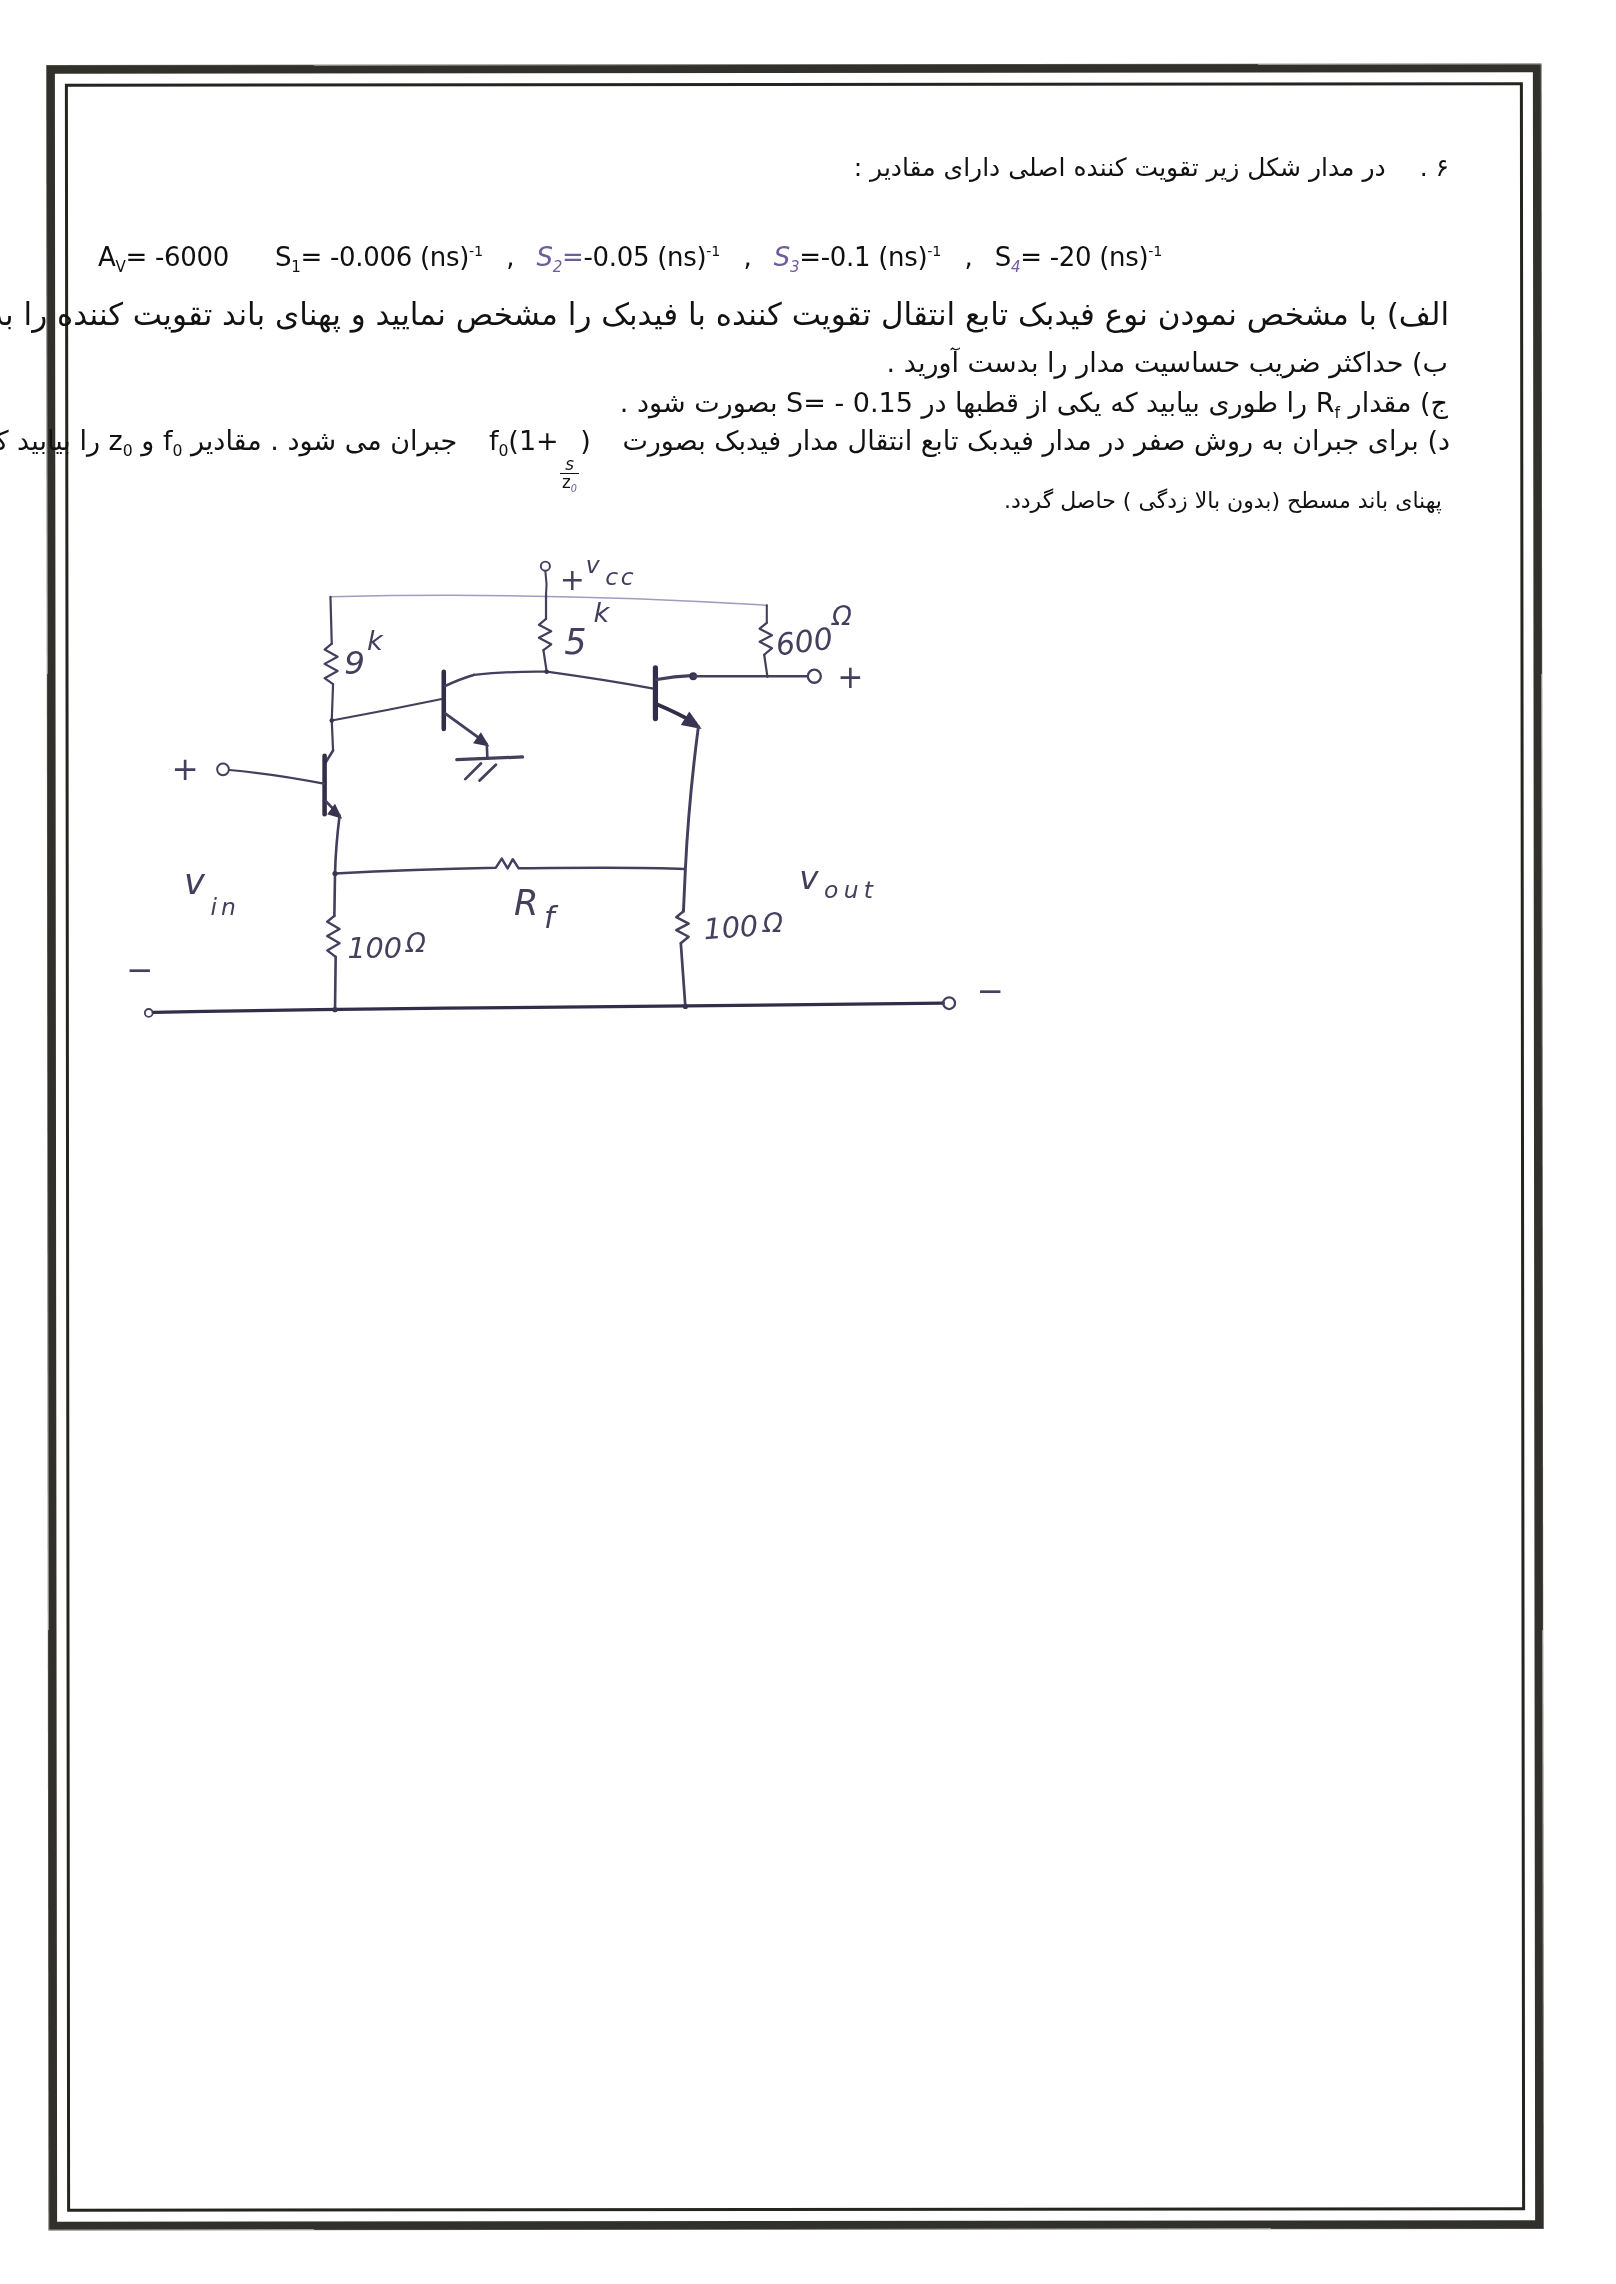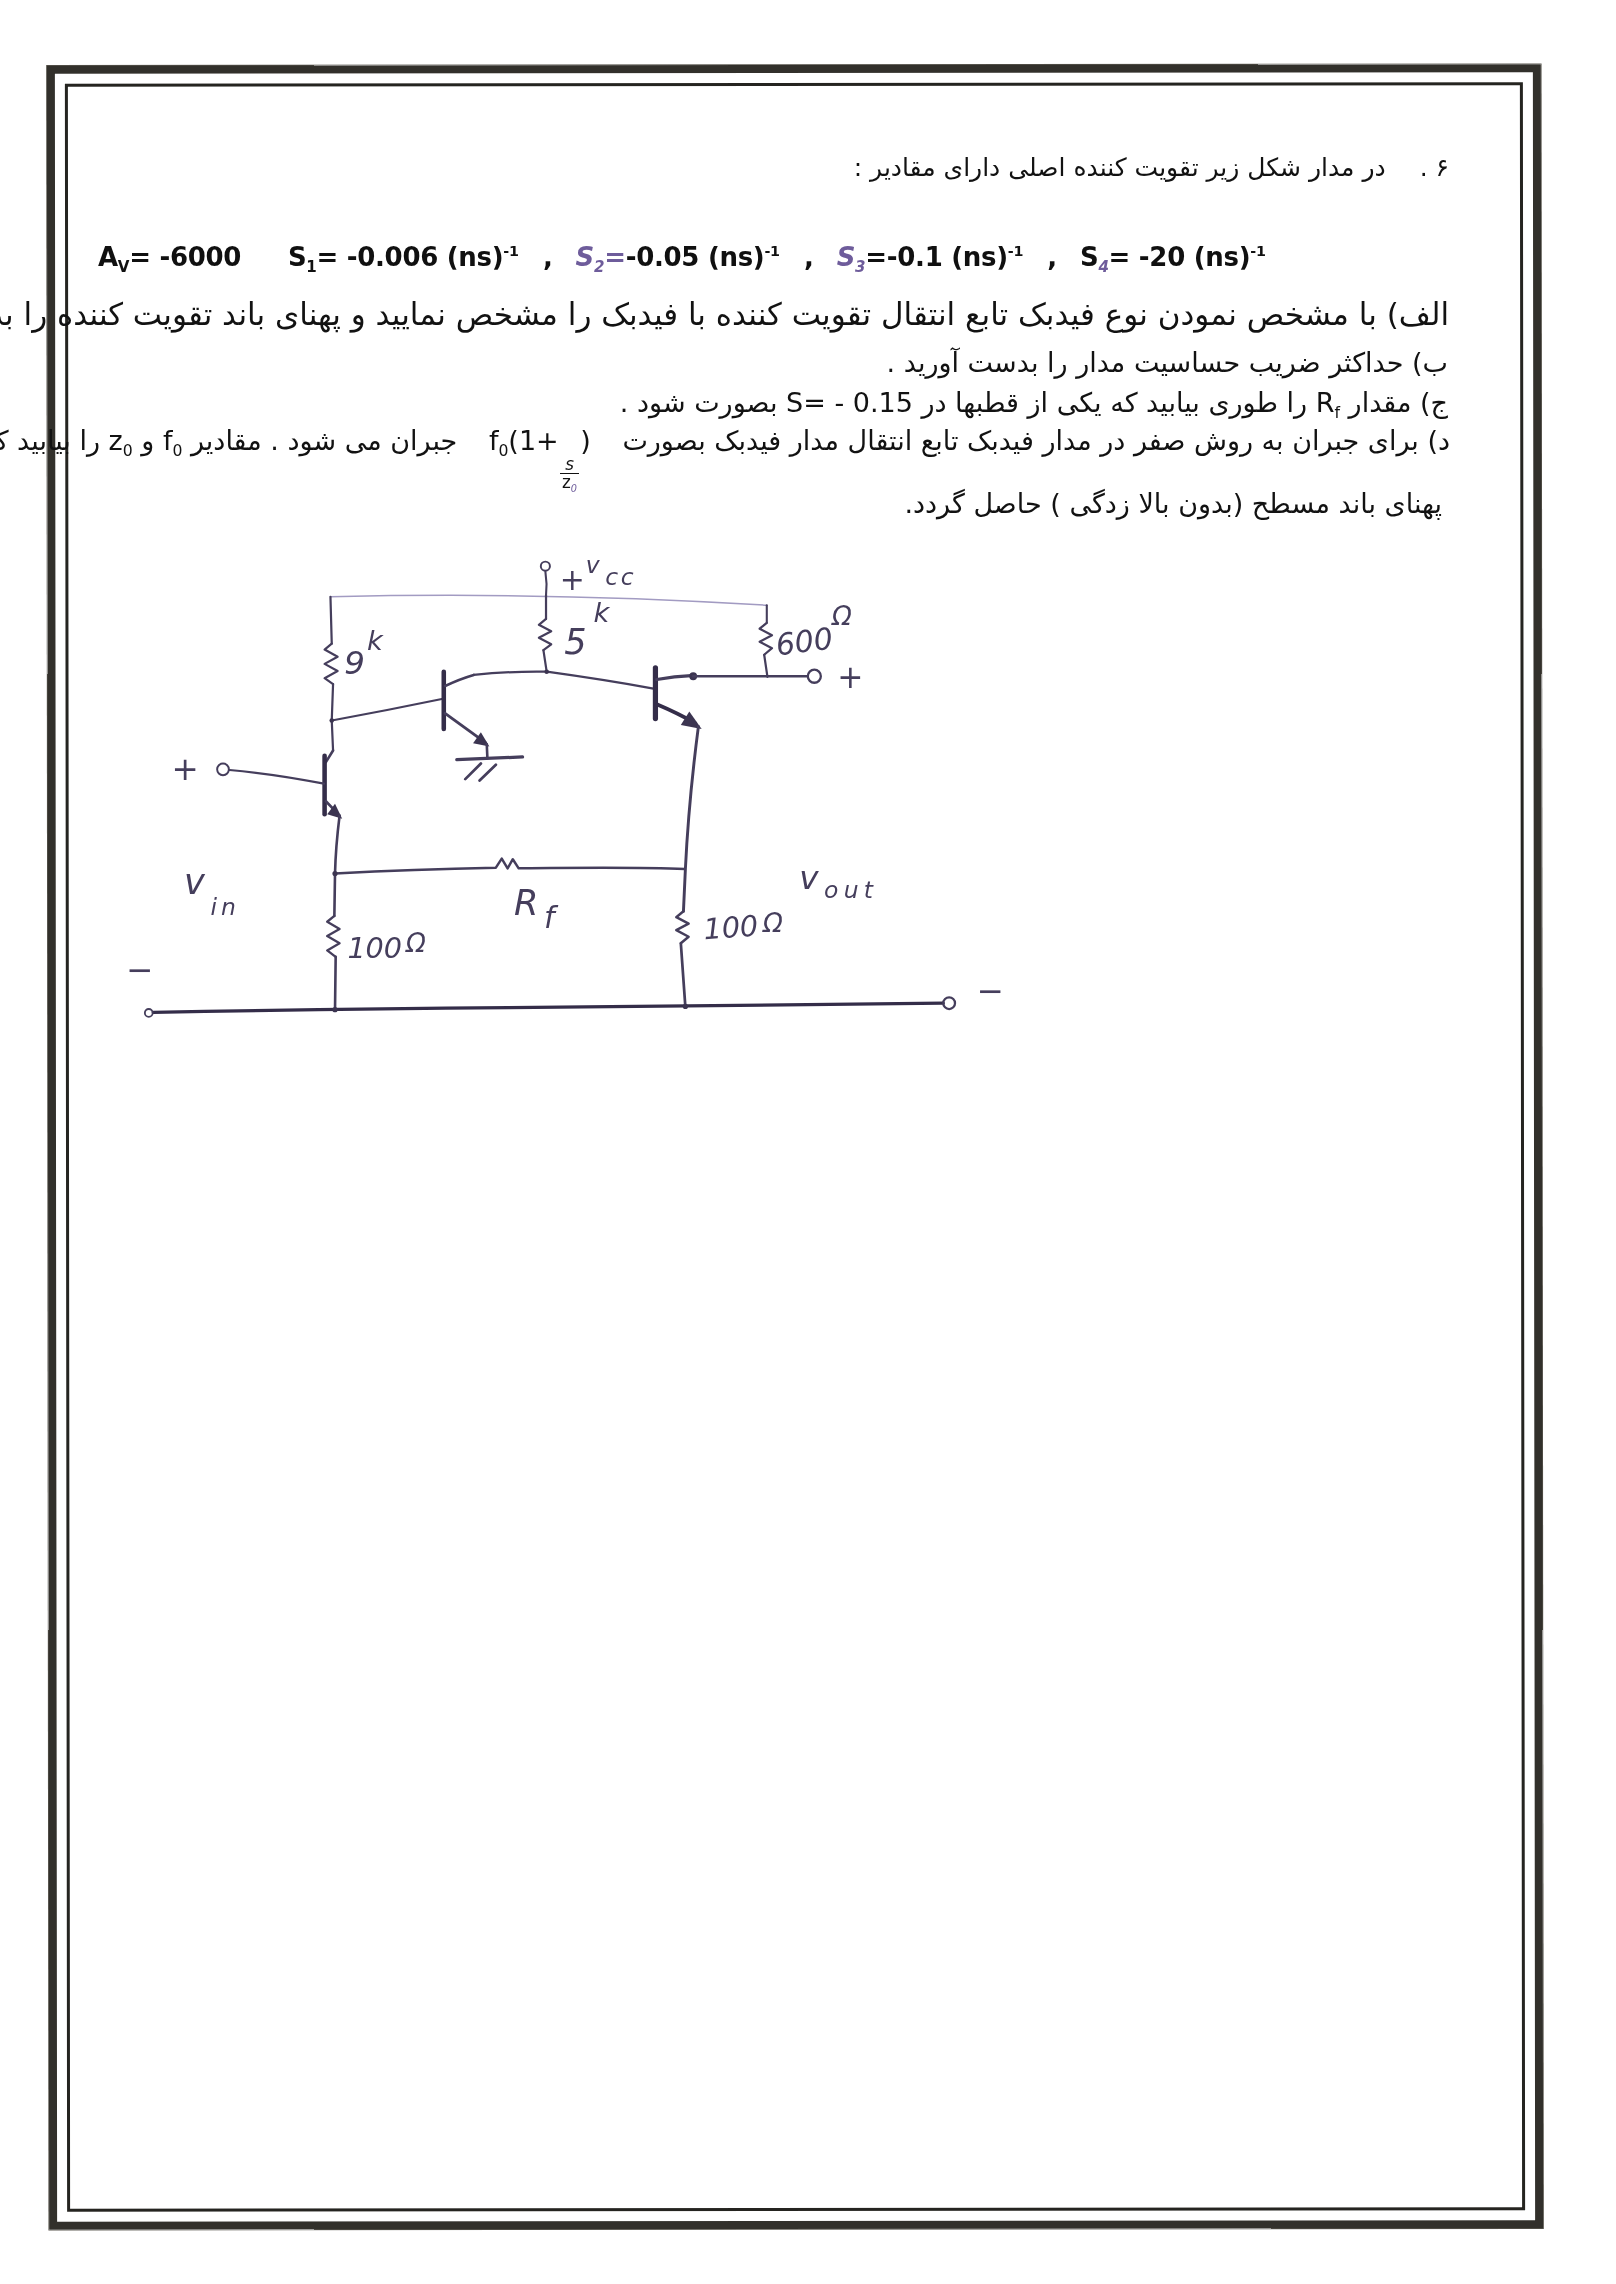--- a/index.html
+++ b/index.html
@@ -22,21 +22,21 @@
     border:3.9px solid #252420;
   }
   
   .fa{
     position:absolute;direction:rtl;white-space:nowrap;
     font-size:27px;line-height:1.25;color:#121212;
   }
   .fa .qnum{margin-left:34px;letter-spacing:1.3px}
   .values{
     position:absolute;left:98px;top:242px;direction:ltr;white-space:nowrap;
-    font-size:26px;letter-spacing:-0.3px;color:#101010;font-weight:bold;
+    font-size:26px;letter-spacing:-0.3px;color:#101010;
   }
   .values .grp{margin-right:6.5px}
   .values .grp.avgap{margin-right:38px}
   .values .comma{margin:0 14.3px 0 9px}
   sub{font-size:0.58em;line-height:0}
   sup{font-size:0.55em;line-height:0}
   .purple{color:#6e5c9b}
   .handish{font-style:italic}
   .ltr{direction:ltr;unicode-bidi:embed}
   
@@ -87,21 +87,21 @@
   <span>ج) مقدار </span><span class="ltr" dir="ltr"><span>R</span><sub>f</sub></span><span> را طوری بیابید که یکی از قطبها در </span><span class="ltr" dir="ltr">S= - 0.15</span><span> بصورت شود .</span>
 </div>
 
 <div class="fa" style="top:424px;right:167px;font-size:27px">
   <span>د) برای جبران به روش صفر در مدار فیدبک تابع انتقال مدار فیدبک بصورت </span><span class="ltr" dir="ltr" style="margin:0 23px"><span>f</span><sub>0</sub><span>(1+</span><span class="frac">
         <span class="num">s</span>
         <span class="den"><span>z</span><sub class="purple handish">0</sub></span>
       </span><span>)</span></span><span> جبران می شود . مقادیر </span><span class="ltr" dir="ltr"><span>f</span><sub>0</sub></span><span> و </span><span class="ltr" dir="ltr"><span>z</span><sub>0</sub></span><span> را بیابید که حداکثر</span>
 </div>
 
-<div class="fa" style="top:487px;right:175px;font-size:27px">پهنای باند مسطح (بدون بالا زدگی ) حاصل گردد.</div>
+<div class="fa" style="top:487px;right:175px;font-size:22px">پهنای باند مسطح (بدون بالا زدگی ) حاصل گردد.</div>
 
 <svg class="circuit" viewBox="130 815 1460 800">
 
   <path class="rail" stroke-width="2.2" d="M506,916 Q840,908 1176,929"></path>
 
   <g>
 
     <path class="ink" stroke-width="3.2" d="M836,877 Q839,896 837,914"></path>
 
     <path class="ink" stroke-width="3.4" d="M506,916 L508,988"></path>

